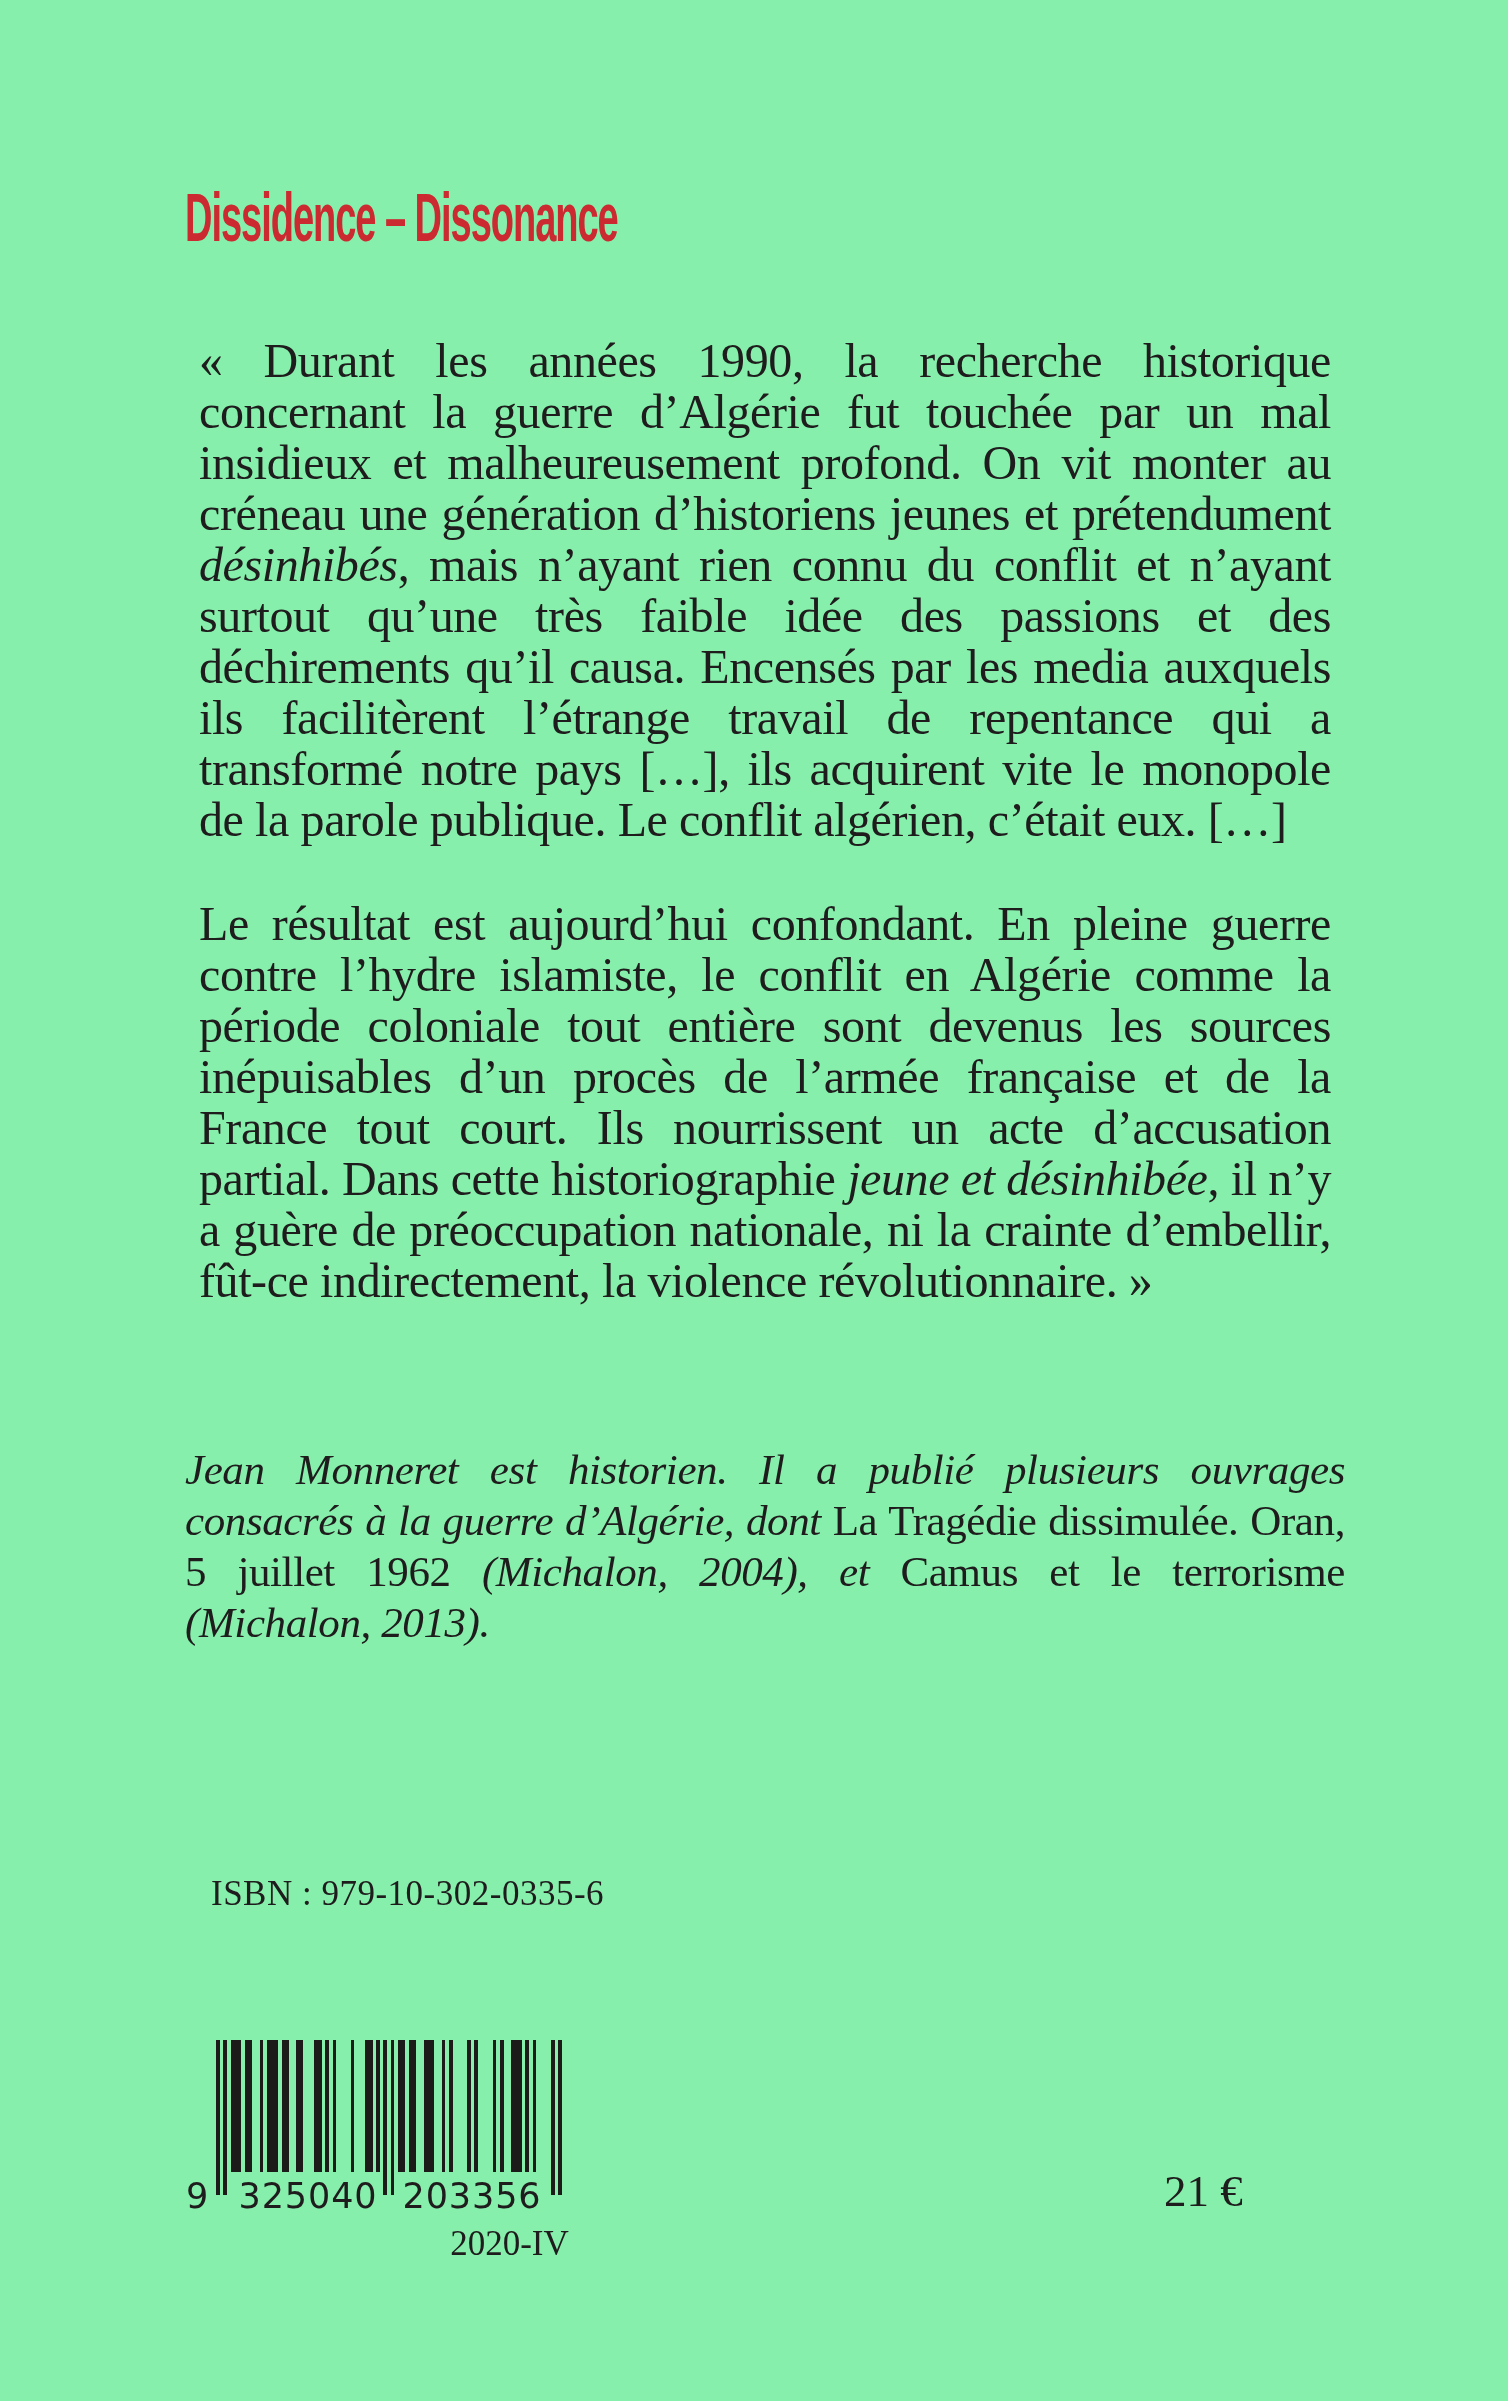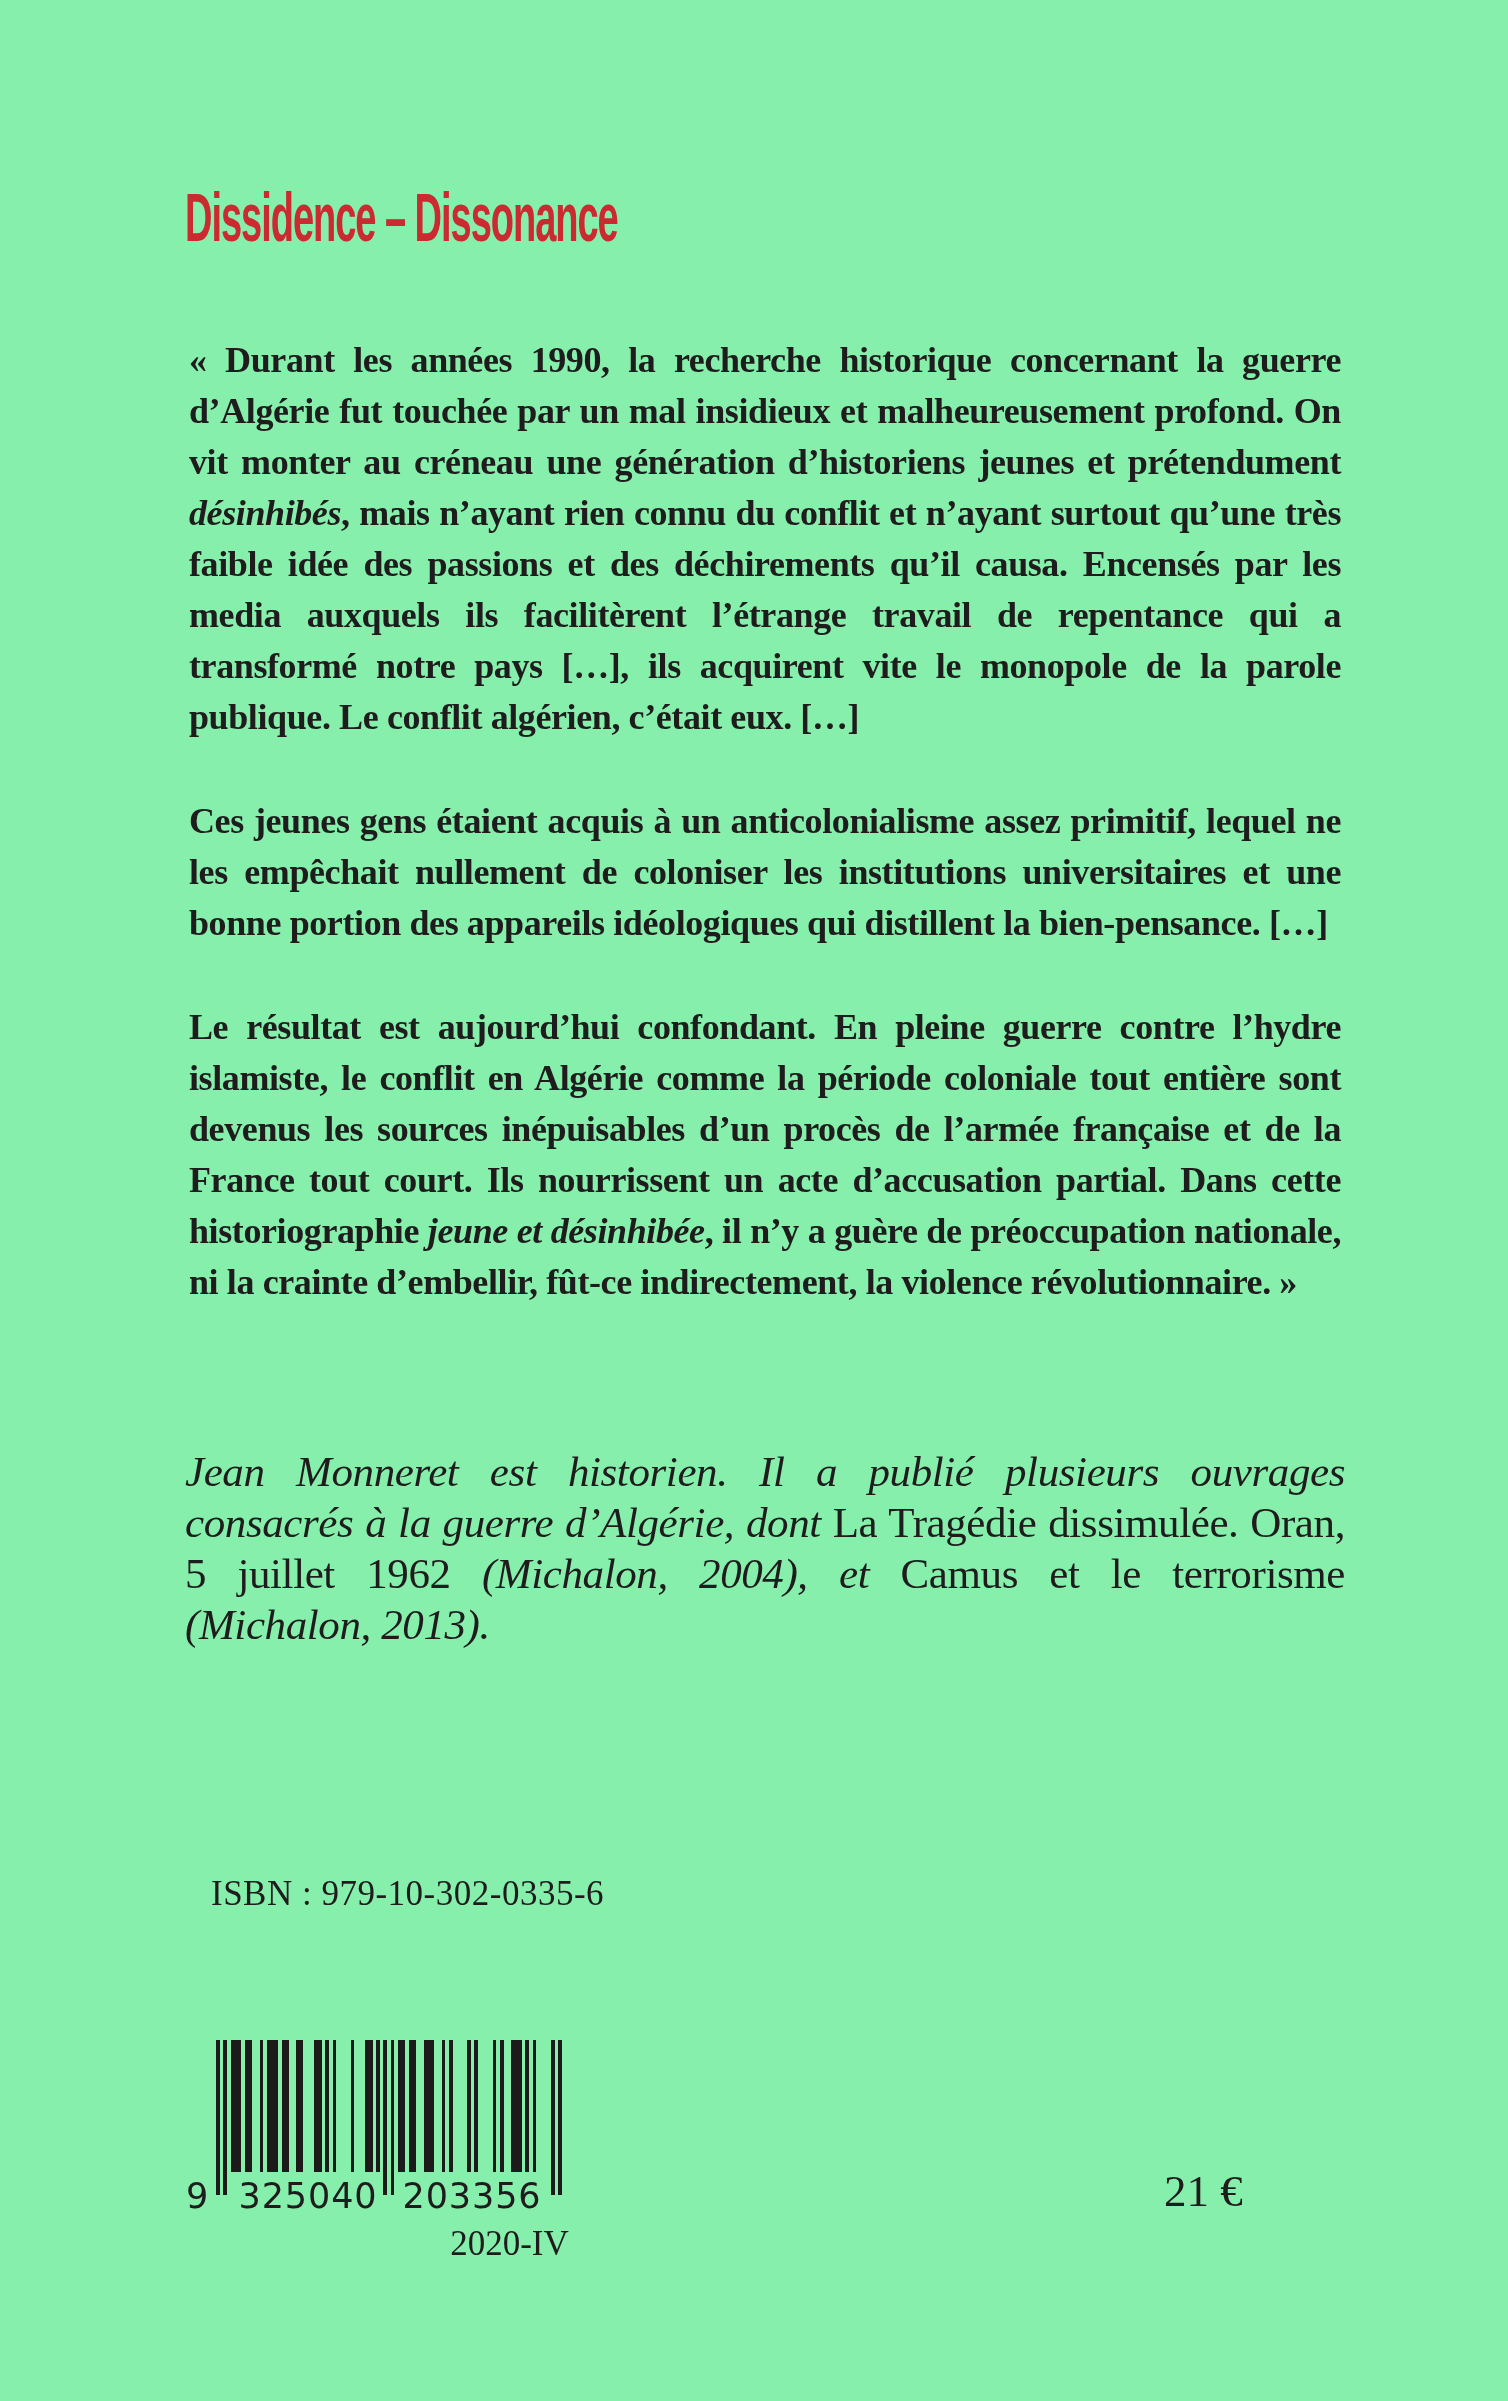--- a/index.html
+++ b/index.html
@@ -20,26 +20,25 @@
     font-family:"Liberation Sans", sans-serif;
     font-weight:bold;
     font-size:68px;
     line-height:61px;
     letter-spacing:-1.9px;
     white-space:nowrap;
     transform:scaleX(0.56);
     transform-origin:0 50%;
   }
   .body-par{
-    margin:4px;
-    font-size:36px;
+    margin:14px;
+    font-size:48px;
     line-height:51px;
     letter-spacing:-0.4px;
     text-align:justify;
-    font-weight:bold;
   }
   .title + .body-par{margin-top:87px;}
   .body-par + .body-par{margin-top:53px;}
   .bio{
     margin:138px 0 0 0;
     font-size:43px;
     line-height:51px;
     letter-spacing:-0.4px;
     text-align:justify;
     font-style:italic;
@@ -81,21 +80,20 @@
 </head>
 <body>
 
 <div class="page" style="color: rgb(30, 28, 28);">
 
   <div class="content">
     <h1 class="title" style="color: rgb(204, 42, 49);">Dissidence – Dissonance</h1>
 
     <p class="body-par"><span>« Durant les années 1990, la recherche historique concernant la guerre d’Algérie fut touchée par un mal insidieux et malheureusement profond. On vit monter au créneau une génération d’historiens jeunes et prétendument </span><span class="seg-italic">désinhibés</span><span>, mais n’ayant rien connu du conflit et n’ayant surtout qu’une très faible idée des passions et des déchirements qu’il causa. Encensés par les media auxquels ils facilitèrent l’étrange travail de repentance qui a transformé notre pays […], ils acquirent vite le monopole de la parole publique. Le conflit algérien, c’était eux. […]</span></p>
 
-    <p class="body-par"><span>Ces jeunes gens étaient acquis à un anticolonialisme assez primitif, lequel ne les empêchait nullement de coloniser les institutions universitaires et une bonne portion des appareils idéologiques qui distillent la bien-pensance. […]</span></p>
 
     <p class="body-par"><span>Le résultat est aujourd’hui confondant. En pleine guerre contre l’hydre islamiste, le conflit en Algérie comme la période coloniale tout entière sont devenus les sources inépuisables d’un procès de l’armée française et de la France tout court. Ils nourrissent un acte d’accusation partial. Dans cette historiographie </span><span class="seg-italic">jeune et désinhibée</span><span>, il n’y a guère de préoccupation nationale, ni la crainte d’embellir, fût-ce indirectement, la violence révolutionnaire. »</span></p>
 
     <p class="bio"><span class="seg-italic">Jean Monneret est historien. Il a publié plusieurs ouvrages consacrés à la guerre d’Algérie, dont </span><span class="seg-roman">La Tragédie dissimulée. Oran, 5 juillet 1962 </span><span class="seg-italic">(Michalon, 2004), et </span><span class="seg-roman">Camus et le terrorisme </span><span class="seg-italic">(Michalon, 2013).</span></p>
   </div>
 
   <div class="isbn">ISBN : 979-10-302-0335-6</div>
 
   <div class="barcode">
     <div class="bc-bars">

